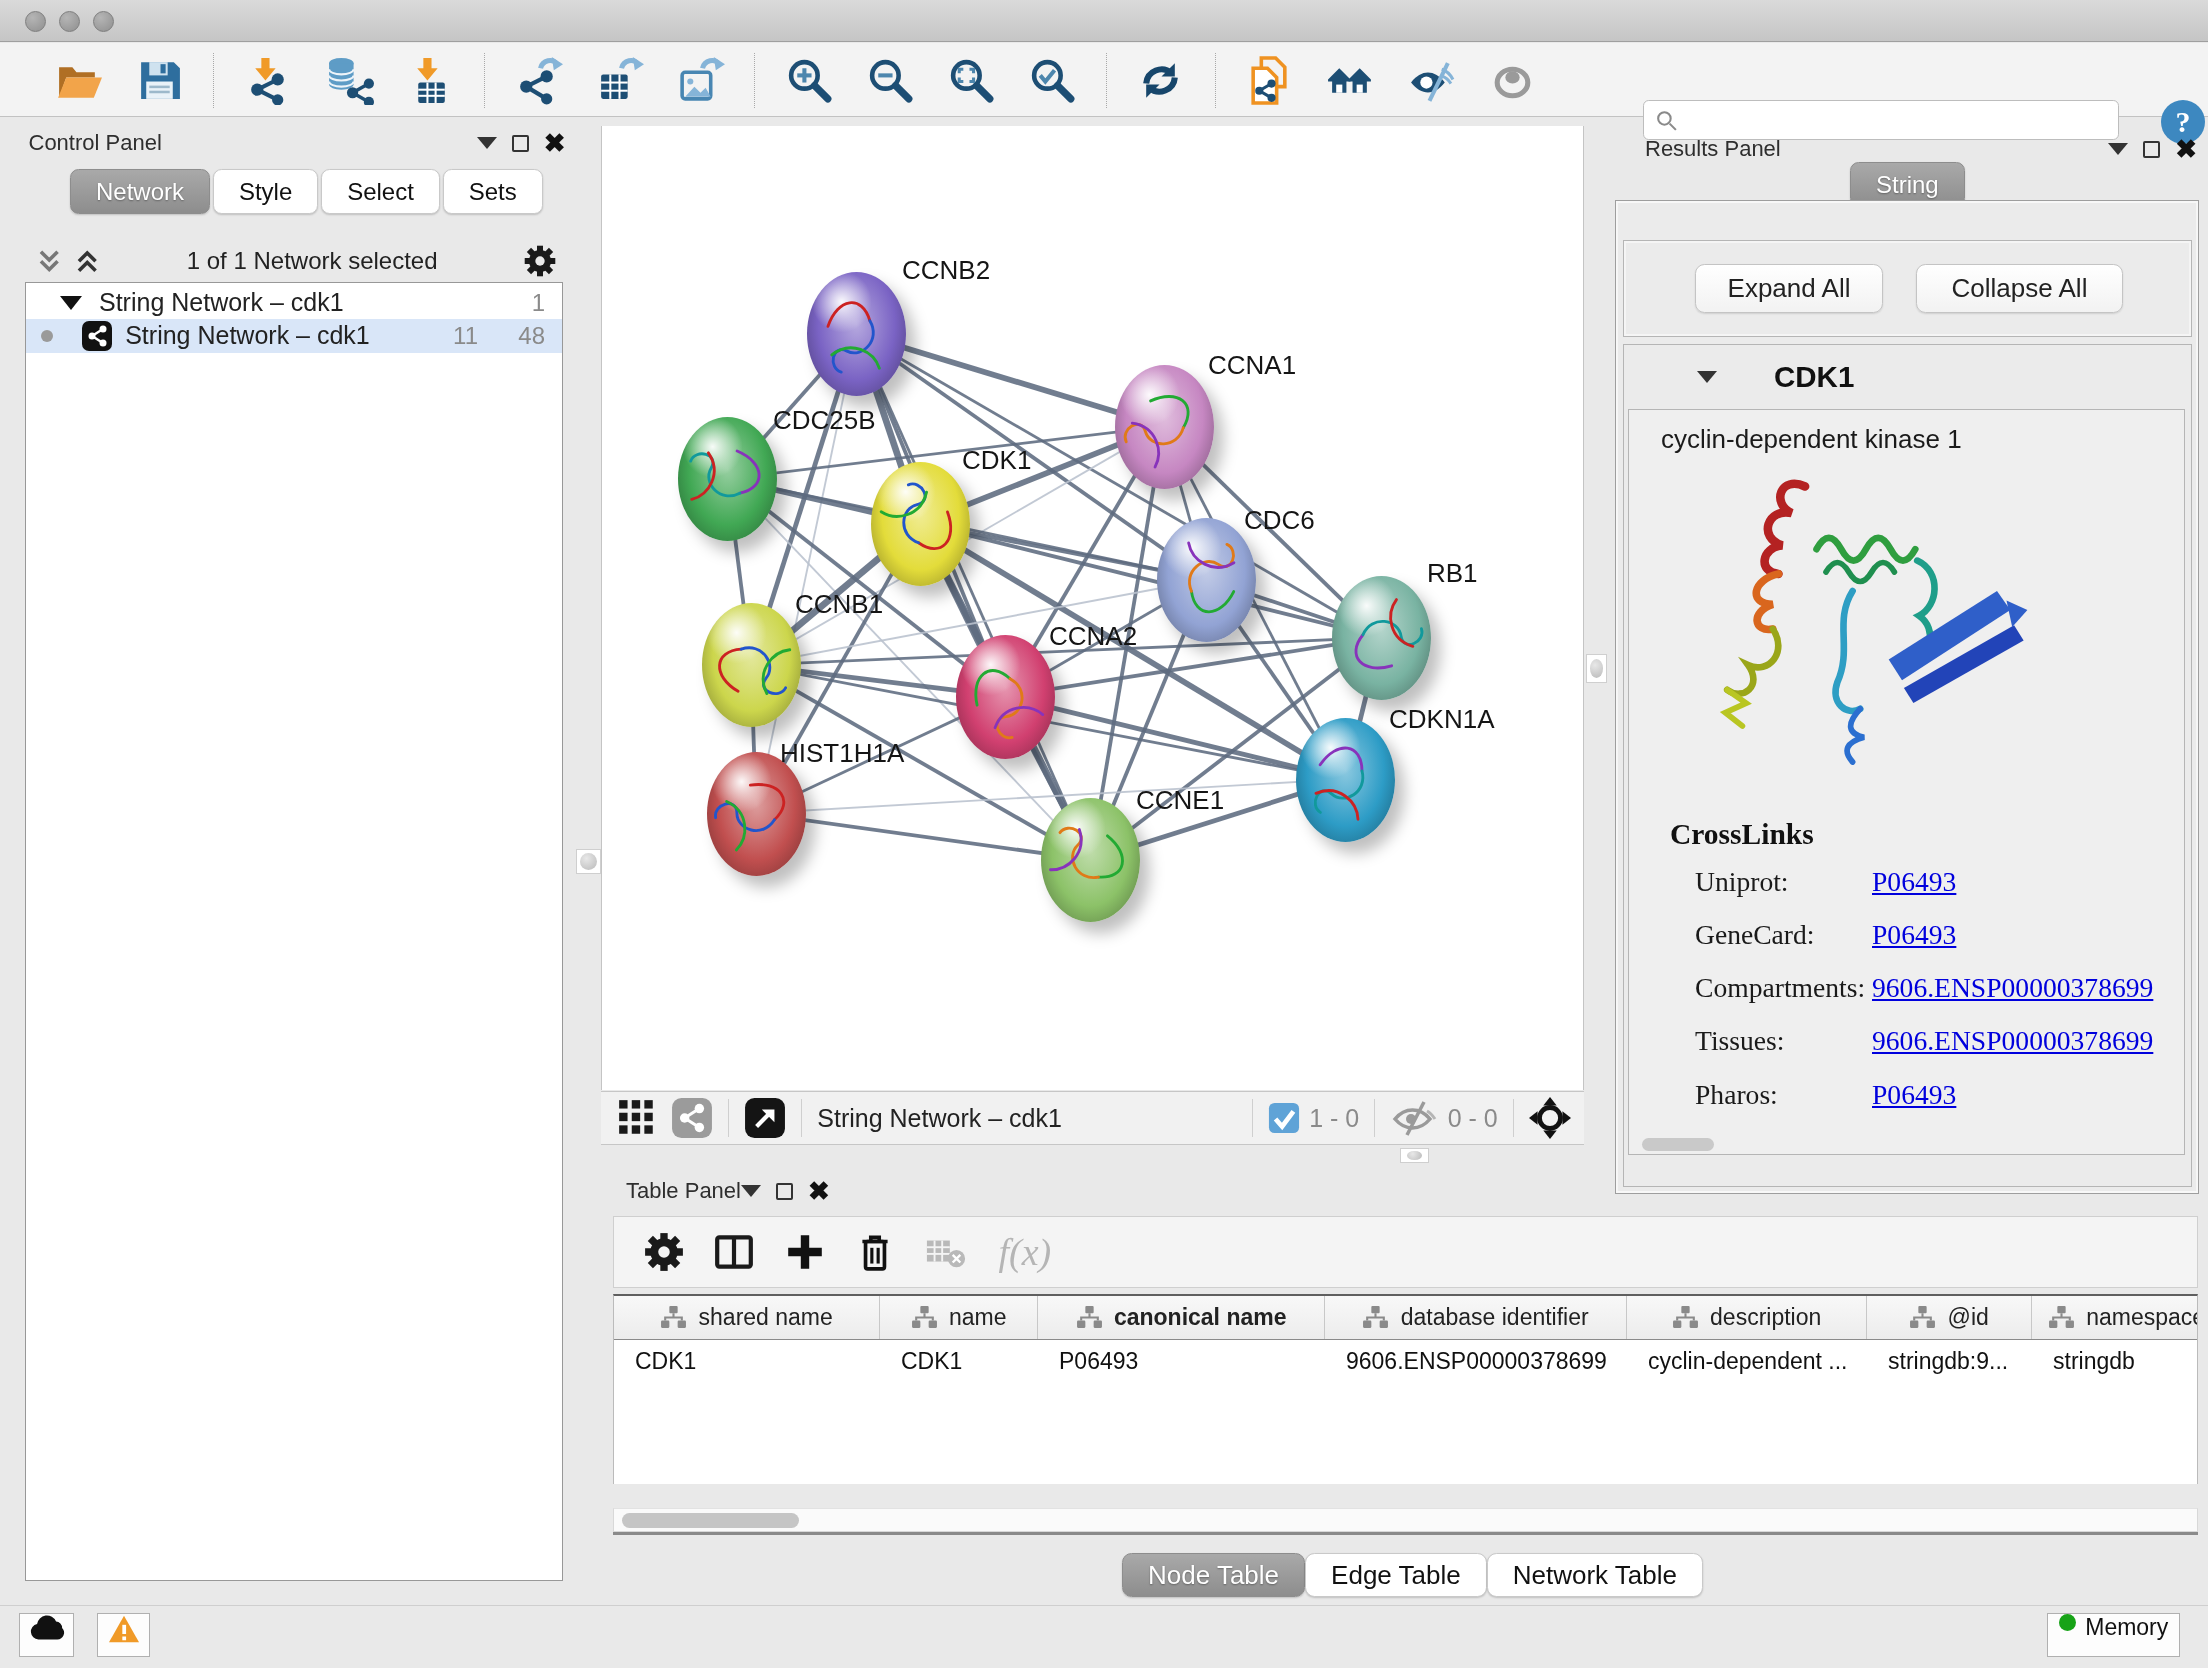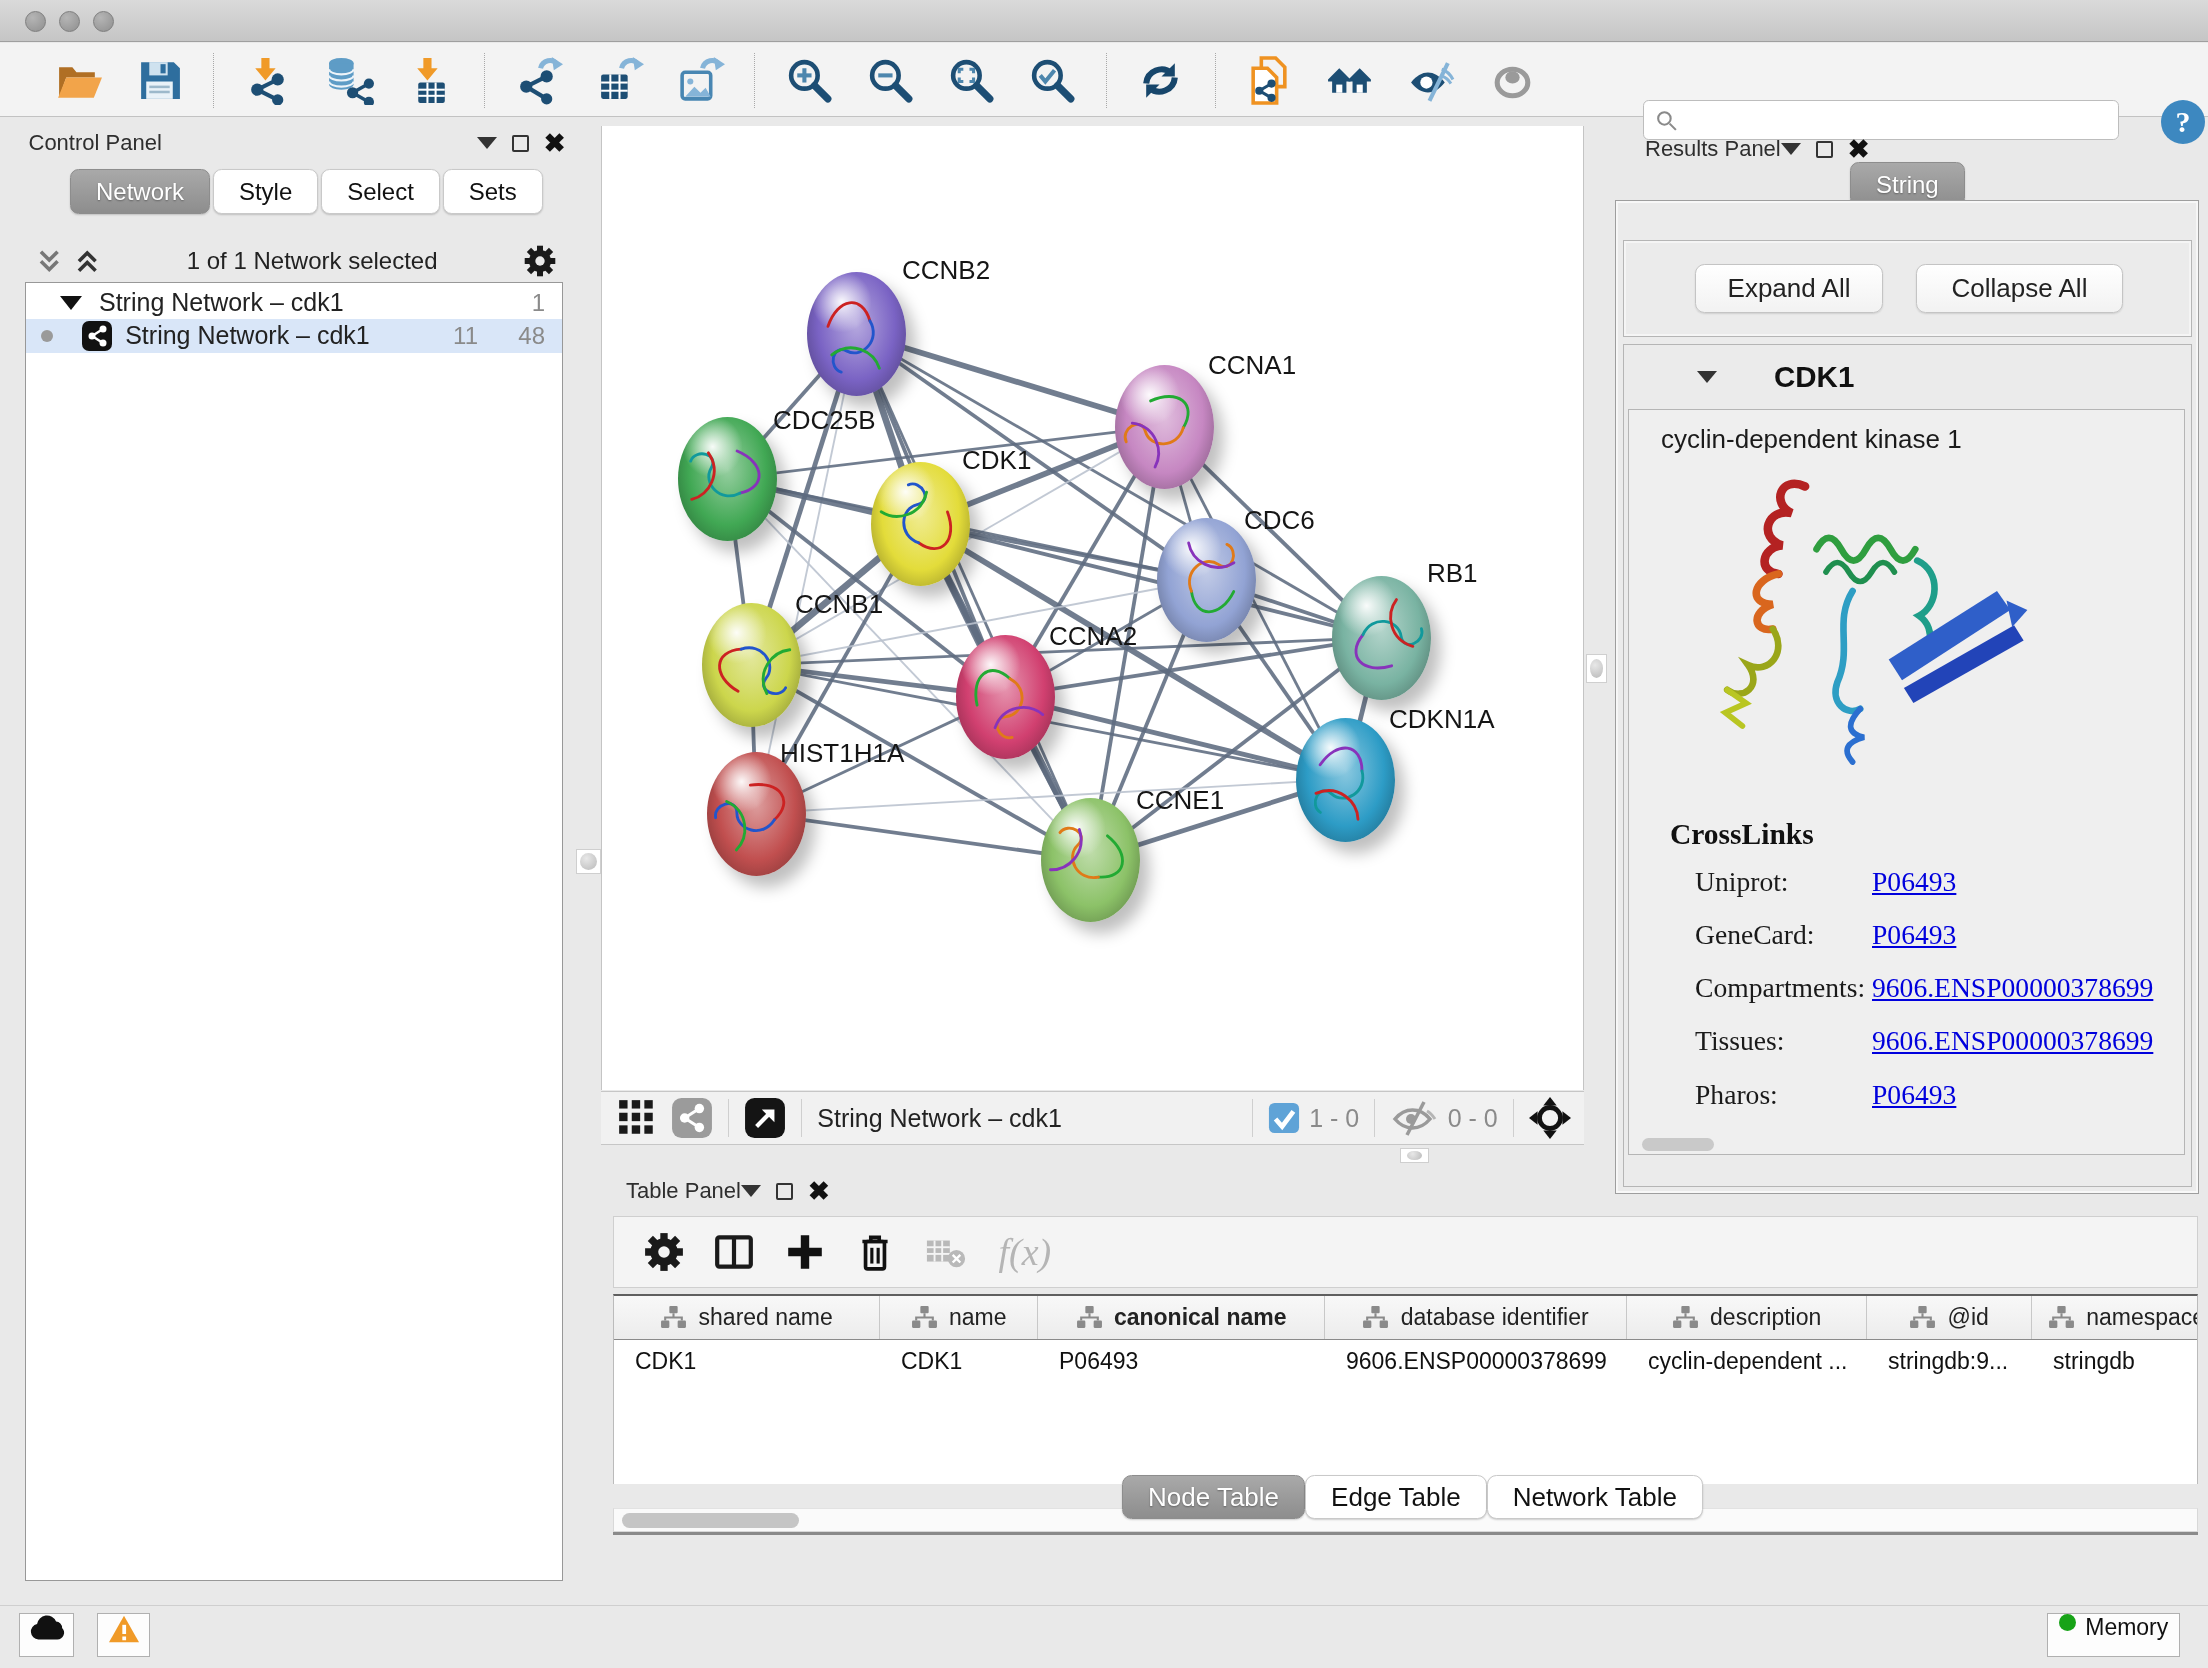--- a/index.html
+++ b/index.html
@@ -68,21 +68,21 @@
   #cstatus .ico { width:42px; height:42px; cursor:pointer; }
   #cstatus .vsep { width:0; height:38px; border-left:1px solid #cfcfcf; margin:0 15px; }
   #cstatus .gray-num { color:#8a8a8a; font-size:25px; margin-left:9.5px; }
   #cstatus-title { font-size:25px; color:#222; }
 
   
   .handle { position:absolute; background:#fff; border:1px solid #cfcfcf; display:flex; align-items:center; justify-content:center; cursor:pointer; }
   .handle .dot { background:radial-gradient(circle at 38% 32%, #e8e8e8, #b9b9b9); border-radius:50%; }
 
   
-  #rp-head { position:absolute; left:1645px; top:132px; width:552px; height:34px; display:flex; align-items:center; }
+  #rp-head { position:absolute; left:1645px; top:132px; width:552px; height:34px; display:flex; justify-content:space-between; align-items:center; }
   #rp-tab { position:absolute; left:1850px; top:162px; }
   #rp-box { position:absolute; left:1615px; top:200px; width:584px; height:994px; background:#ebebeb;
     border:1px solid #9e9e9e; box-shadow:inset 0 0 0 1.9px #f8f8f8; }
   #rp-expandbox { position:absolute; left:1623px; top:240px; width:569px; height:97px; border:1px solid #b5b5b5; box-shadow:inset 0 0 0 1.9px #f5f5f5; }
   .rp-btn { position:absolute; height:49px; background:linear-gradient(#ffffff,#f2f2f2); border:1px solid #c4c4c4;
     border-radius:9.5px; font-size:26px; display:flex; align-items:center; justify-content:center; cursor:pointer;
     box-shadow:0 1px 1.9px rgba(0,0,0,.12); }
   #rp-cdk1box { position:absolute; left:1623px; top:344px; width:569px; height:843px; border:1px solid #b5b5b5; }
   #rp-cdk1-head { position:absolute; left:1623px; top:344px; width:569px; height:65px; display:flex; align-items:center; cursor:pointer; }
   #rp-cdk1-title { font-size:29.5px; font-weight:bold; color:#111; margin-left:57px; }
@@ -106,21 +106,21 @@
   #thead { display:flex; height:44px; background:linear-gradient(#f8f8f8,#ececec); border-bottom:1.9px solid #8a8a8a; }
   .th { display:flex; align-items:center; justify-content:center; gap:11.4px; font-size:23px; color:#222;
     border-right:1px solid #c8c8c8; flex-shrink:0; cursor:pointer; }
   .th svg { width:27px; height:25px; }
   #trow { display:flex; height:42px; align-items:center; }
   .td { font-size:23px; color:#111; padding-left:21px; flex-shrink:0; white-space:nowrap; overflow:hidden; }
   #tp-scroll { position:absolute; left:613px; top:1508px; width:1585px; height:24px; background:#fafafa;
     border:1px solid #d8d8d8; border-top:1px solid #e2e2e2; }
   #tp-thumb { position:absolute; left:7.6px; top:3.8px; width:177px; height:15px; background:#c5c5c5; border-radius:7.6px; cursor:pointer; }
   #tp-bottom-border { position:absolute; left:613px; top:1532px; width:1585px; height:2.9px; background:#8a8a8a; }
-  #tp-tabs { position:absolute; left:1122px; top:1475px; display:flex;justify-content:space-between; }
+  #tp-tabs { position:absolute; left:1122px; top:1553px; display:flex;justify-content:space-between; }
   #tp-tabs .tab { border-radius:9.5px; margin-right:0; height:44px; font-size:26px; }
 
   
   #bottom-sep { position:absolute; left:0; top:1605px; width:2208px; height:1px; background:#cfcfcf; }
   .sb-btn { position:absolute; top:1613px; height:44px; background:#fdfdfd; border:1.9px solid #b0b0b0;
     display:flex; align-items:flex-start; justify-content:center; cursor:pointer; }
   #memory-btn { left:2047px; width:133px; gap:9.5px; font-size:23px; color:#111; }
   #memory-dot { width:17px; height:17px; border-radius:50%; background:#17a317; }
 </style>
 </head>

